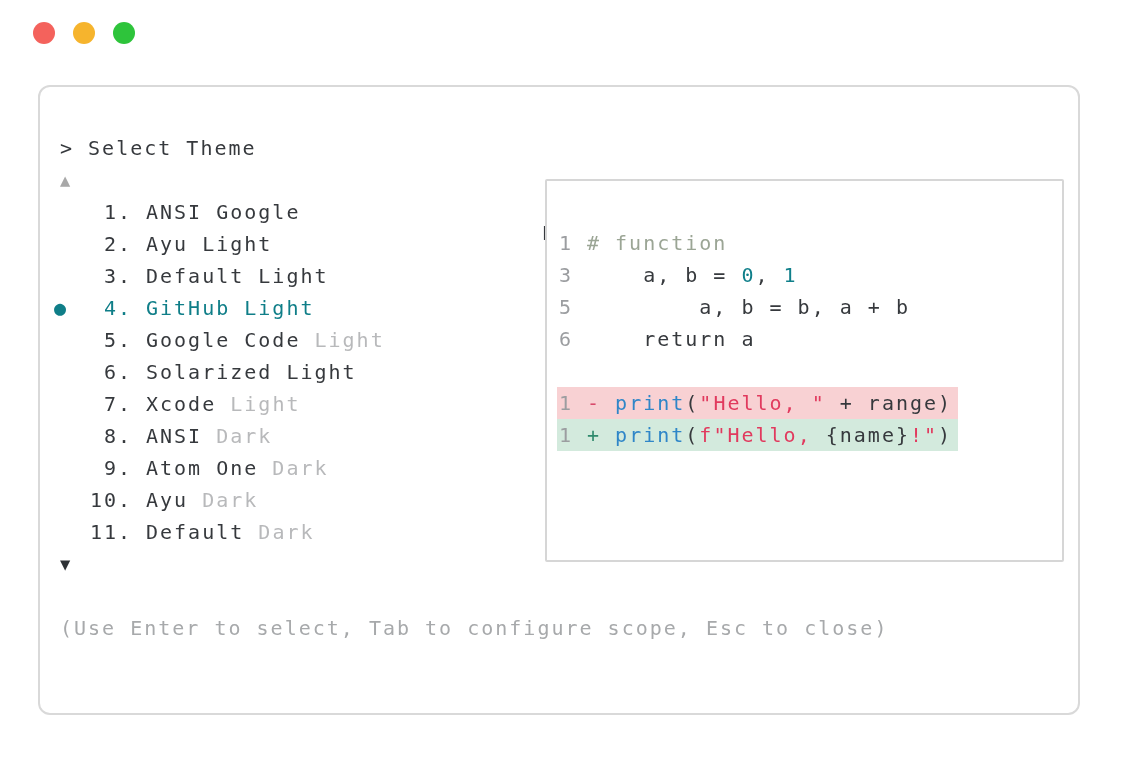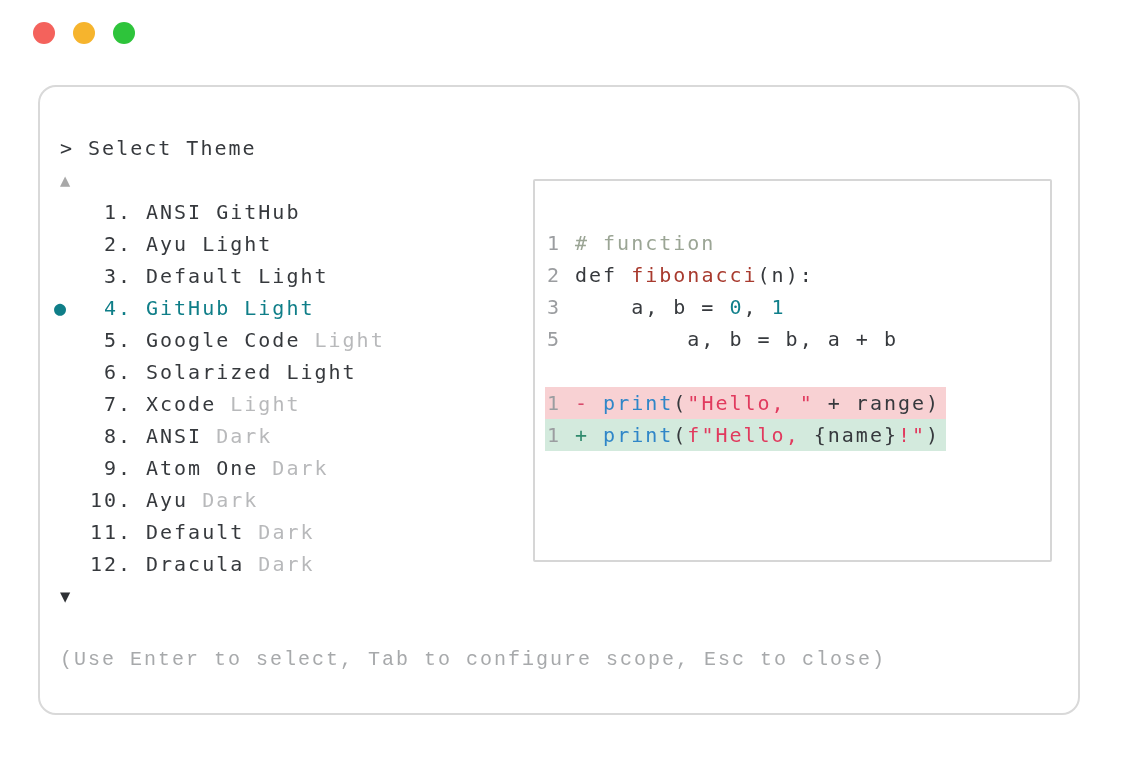--- a/index.html
+++ b/index.html
@@ -14,98 +14,97 @@
     --tok-number:#0f7f8a; --tok-string:#e13a5e; --tok-minus:#d84a6b;
     --tok-plus:#2f8a6d; --bg-removed:#f8d1d3; --bg-added:#d3eadd;
   }
   .traffic { position:absolute; left:33px; top:22px; display:flex; gap:18px; }
   .light { width:22px; height:22px; border-radius:50%; border:none; }
   .light.red { background:var(--traffic-red); }
   .light.yellow { background:var(--traffic-yellow); }
   .light.green { background:var(--traffic-green); }
 
   .card { position:absolute; left:38px; top:85px; width:1042px; height:630px;
-          border:2px solid var(--card-border); border-radius:18px; background:#fff;
+          border:2px solid var(--card-border); border-radius:12px; background:#fff;
           padding:45px 0 0 20px; font-size:20px; letter-spacing:2px; color:var(--text); }
   .row { line-height:32px; height:32px; white-space:pre; }
   .prompt { color:var(--text); }
   .arrow-up { color:var(--arrow-up); font-size:17px; }
   .arrow-down { color:var(--arrow-down); font-size:17px; }
 
   .list-row { line-height:32px; height:32px; white-space:pre; margin-left:-6px; }
   .bullet { display:inline-block; width:34px; color:var(--accent); }
   .num { display:inline-block; width:44px; text-align:right; margin-right:14px; }
   .list-row .name, .list-row .num { color:var(--text); }
   .list-row.selected .name, .list-row.selected .num { color:var(--accent); }
   .muted { color:var(--muted); }
 
   .preview-title { position:absolute; left:502px; top:130px; line-height:32px; }
-  .preview-box { position:absolute; left:493px; top:92px; width:519px; height:383px;
+  .preview-box { position:absolute; left:505px; top:92px; width:519px; height:383px;
                  border:2px solid var(--preview-border); border-radius:2px; background:#fff;
                  padding:46px 8px 0 12px; overflow:hidden; }
   .code-line { line-height:32px; height:32px; white-space:pre; }
   .ln { display:inline-block; width:28px; color:var(--linenum); }
   .diff { display:inline-block; padding:0 6px 0 2px; margin-left:-2px; }
   .diff.removed { background:var(--bg-removed); }
   .diff.added { background:var(--bg-added); }
   .tok-plain { color:var(--text); }
   .tok-comment { color:var(--tok-comment); }
   .tok-func { color:var(--tok-func); }
   .tok-builtin { color:var(--tok-builtin); }
   .tok-number { color:var(--tok-number); }
   .tok-string { color:var(--tok-string); }
   .tok-minus { color:var(--tok-minus); }
   .tok-plus { color:var(--tok-plus); }
 
   .spacer { height:32px; }
-  .help { color:var(--faint); line-height:32px; white-space:pre;font-family:Liberation Mono, monospace; }
+  .help { color:var(--faint); line-height:32px; white-space:pre; }
 </style>
 </head>
 <body>
 
 <div class="traffic">
   <button class="light red"></button>
   <button class="light yellow"></button>
   <button class="light green"></button>
 </div>
 
 <div class="card">
 
   <div class="row prompt">&gt; Select Theme</div>
 
   <div class="row arrow-up">▲</div>
 
   <div>
-      <div class="list-row"><span class="bullet"></span><span class="num">1.</span><span class="name">ANSI GitHub</span></div>
+      <div class="list-row"><span class="bullet"></span><span class="num">1.</span><span class="name">ANSI Google</span></div>
       <div class="list-row"><span class="bullet"></span><span class="num">2.</span><span class="name">Ayu Light</span></div>
       <div class="list-row"><span class="bullet"></span><span class="num">3.</span><span class="name">Default Light</span></div>
       <div class="list-row selected"><span class="bullet">●</span><span class="num">4.</span><span class="name">GitHub Light</span></div>
       <div class="list-row"><span class="bullet"></span><span class="num">5.</span><span class="name">Google Code</span><span class="muted"> Light</span></div>
       <div class="list-row"><span class="bullet"></span><span class="num">6.</span><span class="name">Solarized Light</span></div>
       <div class="list-row"><span class="bullet"></span><span class="num">7.</span><span class="name">Xcode</span><span class="muted"> Light</span></div>
       <div class="list-row"><span class="bullet"></span><span class="num">8.</span><span class="name">ANSI</span><span class="muted"> Dark</span></div>
       <div class="list-row"><span class="bullet"></span><span class="num">9.</span><span class="name">Atom One</span><span class="muted"> Dark</span></div>
       <div class="list-row"><span class="bullet"></span><span class="num">10.</span><span class="name">Ayu</span><span class="muted"> Dark</span></div>
       <div class="list-row"><span class="bullet"></span><span class="num">11.</span><span class="name">Default</span><span class="muted"> Dark</span></div>
-      <div class="list-row"><span class="bullet"></span><span class="num">12.</span><span class="name">Dracula</span><span class="muted"> Dark</span></div>
     </div>
 
   <div class="row arrow-down">▼</div>
 
   <div class="spacer"></div>
 
   <div class="help">(Use Enter to select, Tab to configure scope, Esc to close)</div>
 
   <div class="preview-title">Preview</div>
 
   <div class="preview-box">
     <div>
         <div class="code-line"><span class="ln">1</span><span class="tok-comment"># function</span></div>
-        <div class="code-line"><span class="ln">2</span><span class="tok-plain">def </span><span class="tok-func">fibonacci</span><span class="tok-plain">(n):</span></div>
         <div class="code-line"><span class="ln">3</span><span class="tok-plain">    a, b = </span><span class="tok-number">0</span><span class="tok-plain">, </span><span class="tok-number">1</span></div>
         <div class="code-line"><span class="ln">5</span><span class="tok-plain">        a, b = b, a + b</span></div>
+        <div class="code-line"><span class="ln">6</span><span class="tok-plain">    return a</span></div>
         <div class="code-line"><span class="ln"></span></div>
         <div class="code-line"><span class="diff removed"><span class="ln">1</span><span class="tok-minus">- </span><span class="tok-builtin">print</span><span class="tok-plain">(</span><span class="tok-string">"Hello, "</span><span class="tok-plain"> + range)</span></span></div>
         <div class="code-line"><span class="diff added"><span class="ln">1</span><span class="tok-plus">+ </span><span class="tok-builtin">print</span><span class="tok-plain">(</span><span class="tok-string">f"Hello, </span><span class="tok-plain">{name}</span><span class="tok-string">!"</span><span class="tok-plain">)</span></span></div>
       </div>
   </div>
 
 </div>
 
 </body></html>

